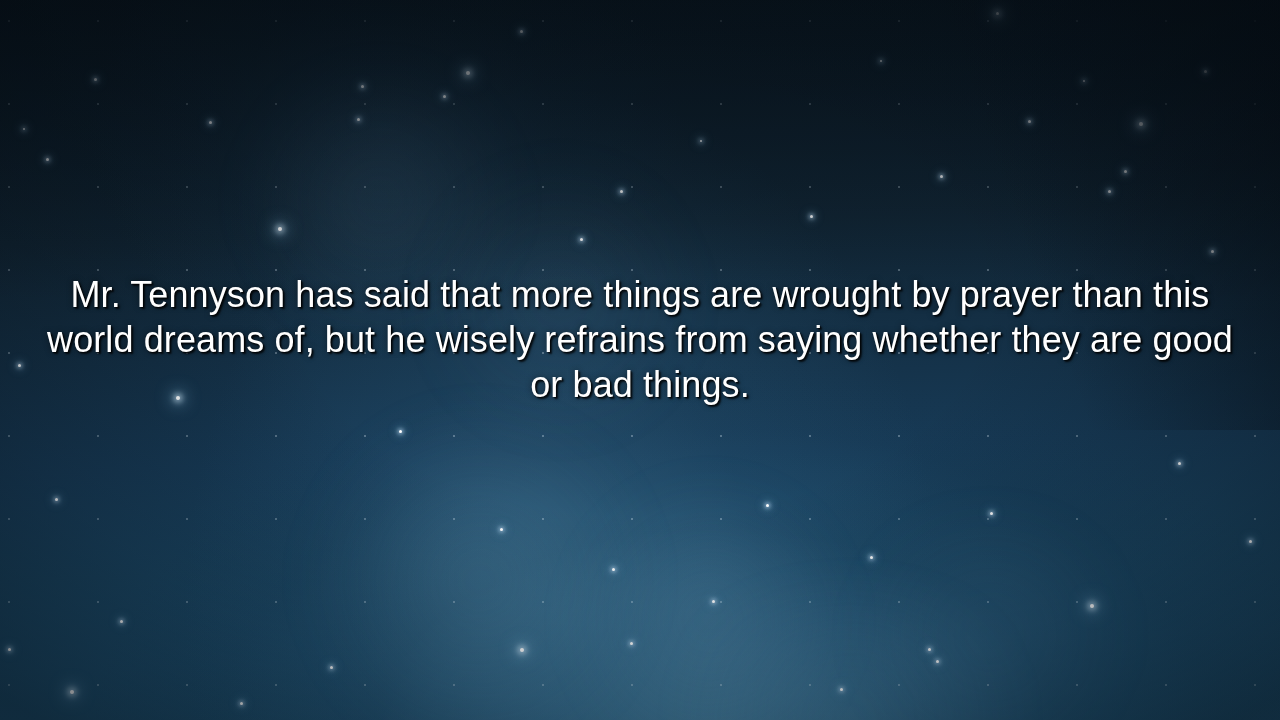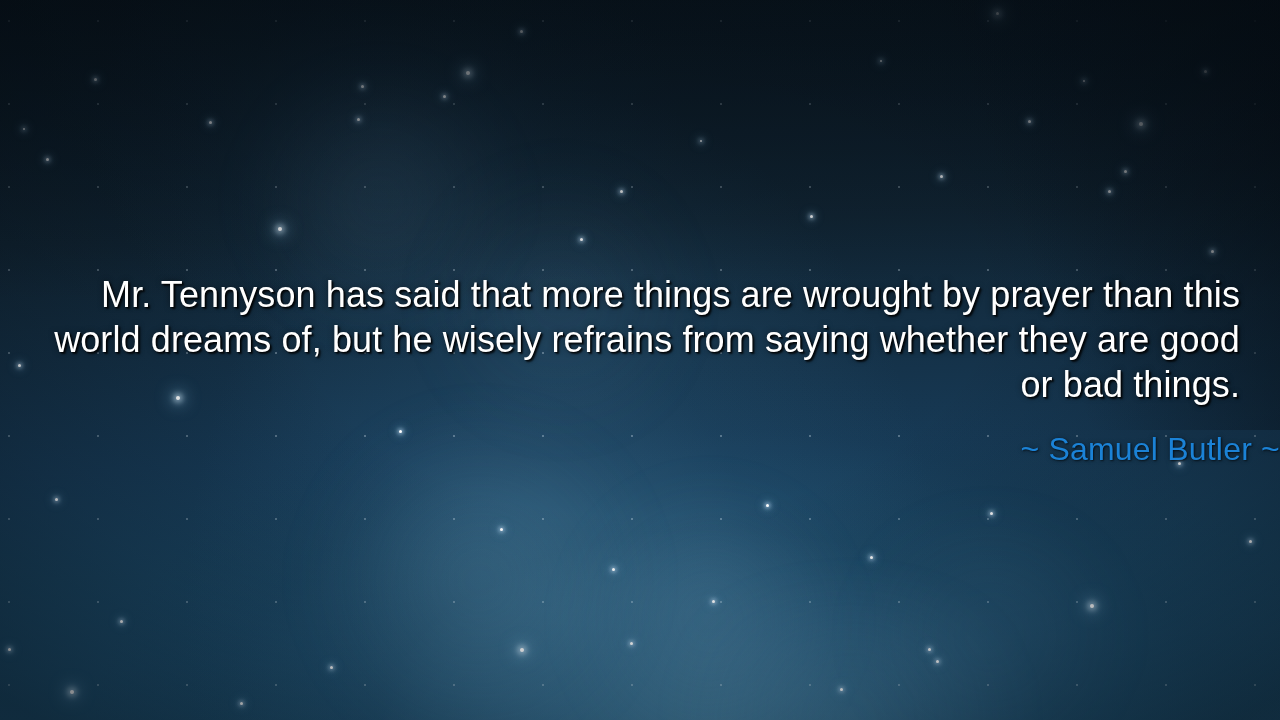--- a/index.html
+++ b/index.html
@@ -164,21 +164,21 @@
   }
   .star.glow { box-shadow: 0 0 4px 1px rgba(196,226,248,0.85), 0 0 9px 3px rgba(120,176,214,0.35); }
   .star.glow-lg { box-shadow: 0 0 6px 2px rgba(214,238,255,0.9), 0 0 16px 6px rgba(128,186,222,0.40); }
 
   
   #quote-block {
     position: absolute;
     left: 0;
     top: 272px;
     width: 1280px;
-    text-align: right;
+    text-align: center;
   }
   #quote-text {
     margin: 0;
     padding: 0 40px;
     color: #ffffff;
     font-family: "Liberation Sans", sans-serif;
     font-size: 36px;
     font-weight: 400;
     line-height: 45px;
     letter-spacing: 0.1px;
@@ -266,16 +266,15 @@
   <div class="star glow" style="left:810px; top:215px; width:3px; height:3px;"></div>
   <div class="star glow" style="left:880px; top:60px;  width:2px; height:2px;"></div>
   <div class="star glow" style="left:940px; top:175px; width:3px; height:3px;"></div>
 
   <div class="dark-top"></div>
   <div class="dark-right"></div>
   <div class="vignette"></div>
 
   <div id="quote-block">
     <p id="quote-text">Mr. Tennyson has said that more things are wrought by prayer than this world dreams of, but he wisely refrains from saying whether they are good or bad things.</p>
-    <p id="quote-attribution">~ Samuel Butler ~</p>
   </div>
 
 </div>
 
 </body></html>

